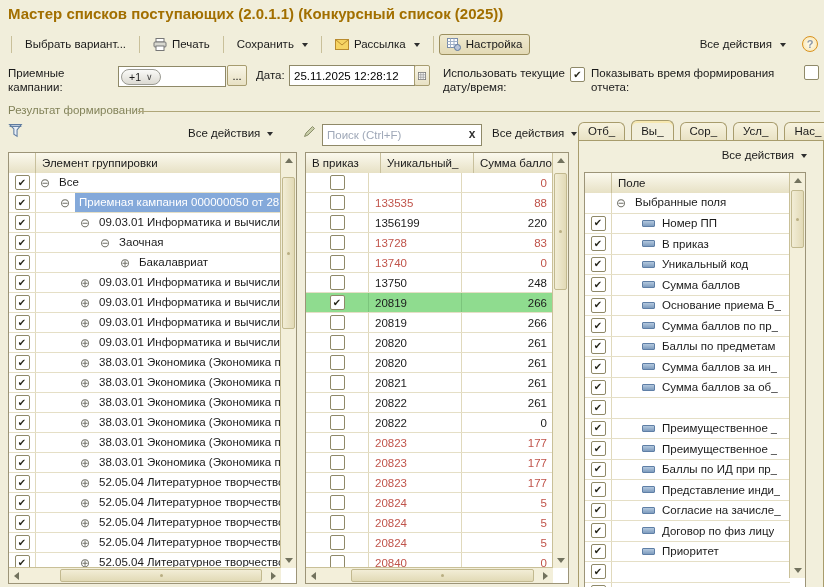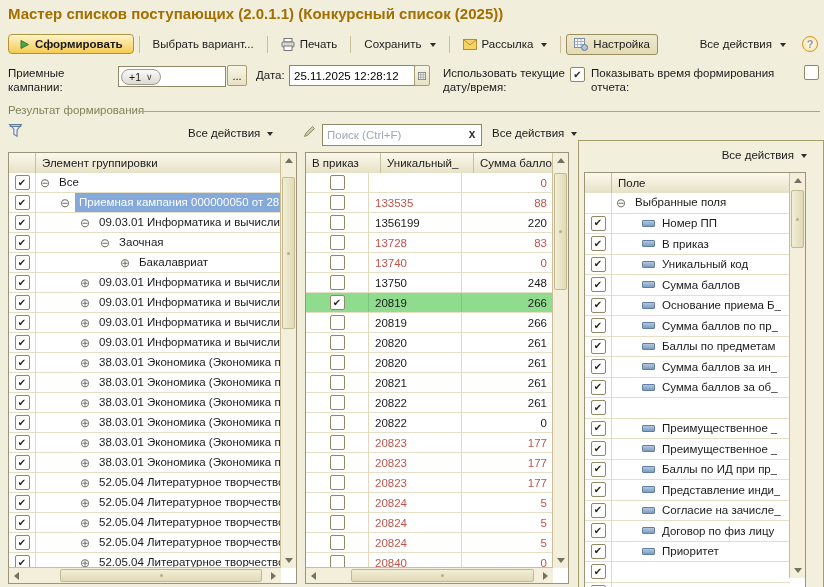--- a/index.html
+++ b/index.html
@@ -92,26 +92,20 @@
   .fname{white-space:nowrap;overflow:hidden;}
 </style>
 </head>
 <body>
 
 <div class="app">
 
   <div class="title">Мастер списков поступающих (2.0.1.1) (Конкурсный список (2025))</div>
 
   <div class="toolbar">
-    <button class="btn primary">
-      <svg width="11" height="11" viewBox="0 0 11 11">
-          <path d="M2 1.5 L9.5 5.5 L2 9.5 Z" fill="#4CA64C" stroke="#2E7D2E"></path>
-        </svg>
-      <span>Сформировать</span>
-    </button>
     <span class="vsep"></span>
     <button class="btn">
       <span>Выбрать вариант...</span>
     </button>
     <span class="vsep"></span>
     <button class="btn">
       <svg width="14" height="13" viewBox="0 0 14 13">
           <rect x="3" y="0.5" width="8" height="3.5" fill="#fff" stroke="#777"></rect>
           <rect x="1" y="4" width="12" height="5" rx="1" fill="#D8D8D0" stroke="#777"></rect>
           <rect x="3" y="8" width="8" height="4.5" fill="#fff" stroke="#777"></rect>
@@ -588,20 +582,27 @@
           <div class="hthumb" style="left:30px;right:4px;">
             <span class="thumbdot"></span>
           </div>
         </div>
       <div class="sarr">
           <i class="tri-right"></i>
         </div>
     </div>
   </div>
 
+  <div class="tabstrip" id="tabstrip">
+      <div class="tab">Отб_</div>
+      <div class="tab active">Вы_</div>
+      <div class="tab">Сор_</div>
+      <div class="tab">Усл_</div>
+      <div class="tab">Нас_</div>
+    </div>
   <div class="contentbox">
     <span class="actions rp-actions">
       <span>Все действия</span>
         <i class="dd"></i>
     </span>
   </div>
   <div class="gridbox" style="left:584px;top:172px;width:220px;height:415px;border-bottom:none;z-index:2;">
     <div class="ghead" style="right:2px;">
       <div class="cbcol"></div>
       <div class="hcell">Поле</div>

